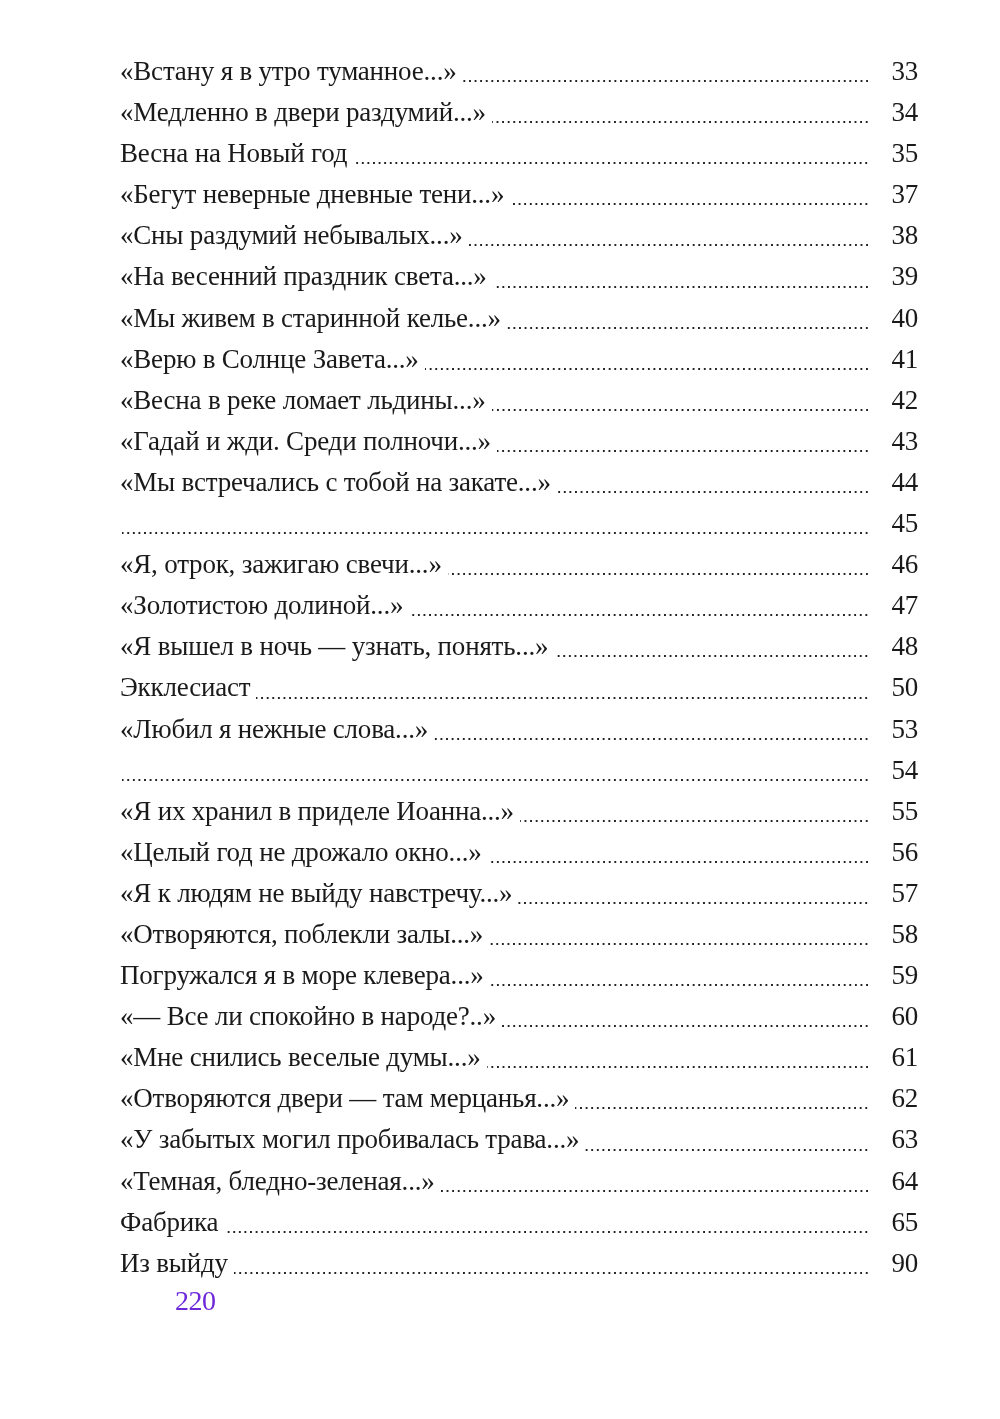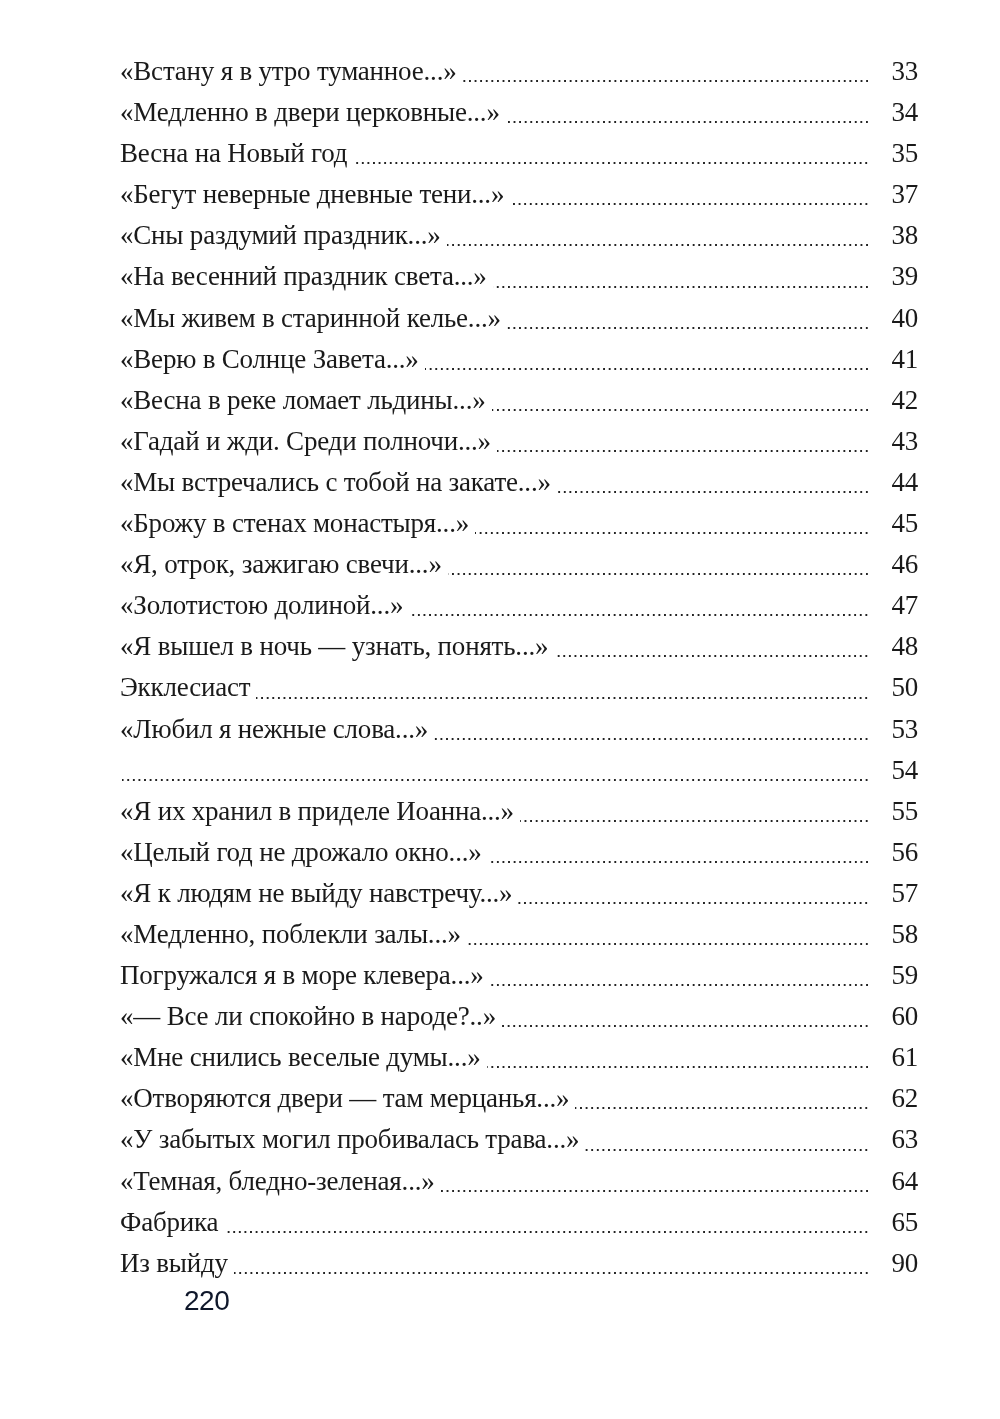--- a/index.html
+++ b/index.html
@@ -58,53 +58,52 @@
     .toc-page {
       flex: 0 0 auto;
       padding-left: 4px;
       text-align: right;
       margin-left: 16px;
     }
     .page-number {
       position: absolute;
       left: 175px;
       top: 1285px;
-      font-family: Liberation Sans, sans-serif;
+      font-family: Liberation Serif, serif;
       font-size: 28px;
-      color: #0f172a;
+      color: #6d28d9;
       letter-spacing: -0.5px;
-      margin-left: 9px;
     }
   </style>
 </head>
 <body>
 
 <ul class="toc">
   <li class="toc-row">
       <span class="toc-title">«Встану я в утро туманное...»</span>
       <span class="toc-leader"></span>
       <span class="toc-page">33</span>
     </li>
   <li class="toc-row">
-      <span class="toc-title">«Медленно в двери церковные...»</span>
+      <span class="toc-title">«Медленно в двери раздумий...»</span>
       <span class="toc-leader"></span>
       <span class="toc-page">34</span>
     </li>
   <li class="toc-row">
       <span class="toc-title">Весна на Новый год</span>
       <span class="toc-leader"></span>
       <span class="toc-page">35</span>
     </li>
   <li class="toc-row">
       <span class="toc-title">«Бегут неверные дневные тени...»</span>
       <span class="toc-leader"></span>
       <span class="toc-page">37</span>
     </li>
   <li class="toc-row">
-      <span class="toc-title">«Сны раздумий праздник...»</span>
+      <span class="toc-title">«Сны раздумий небывалых...»</span>
       <span class="toc-leader"></span>
       <span class="toc-page">38</span>
     </li>
   <li class="toc-row">
       <span class="toc-title">«На весенний праздник света...»</span>
       <span class="toc-leader"></span>
       <span class="toc-page">39</span>
     </li>
   <li class="toc-row">
       <span class="toc-title">«Мы живем в старинной келье...»</span>
@@ -125,21 +124,20 @@
       <span class="toc-title">«Гадай и жди. Среди полночи...»</span>
       <span class="toc-leader"></span>
       <span class="toc-page">43</span>
     </li>
   <li class="toc-row">
       <span class="toc-title">«Мы встречались с тобой на закате...»</span>
       <span class="toc-leader"></span>
       <span class="toc-page">44</span>
     </li>
   <li class="toc-row">
-      <span class="toc-title">«Брожу в стенах монастыря...»</span>
       <span class="toc-leader"></span>
       <span class="toc-page">45</span>
     </li>
   <li class="toc-row">
       <span class="toc-title">«Я, отрок, зажигаю свечи...»</span>
       <span class="toc-leader"></span>
       <span class="toc-page">46</span>
     </li>
   <li class="toc-row">
       <span class="toc-title">«Золотистою долиной...»</span>
@@ -174,21 +172,21 @@
       <span class="toc-title">«Целый год не дрожало окно...»</span>
       <span class="toc-leader"></span>
       <span class="toc-page">56</span>
     </li>
   <li class="toc-row">
       <span class="toc-title">«Я к людям не выйду навстречу...»</span>
       <span class="toc-leader"></span>
       <span class="toc-page">57</span>
     </li>
   <li class="toc-row">
-      <span class="toc-title">«Медленно, поблекли залы...»</span>
+      <span class="toc-title">«Отворяются, поблекли залы...»</span>
       <span class="toc-leader"></span>
       <span class="toc-page">58</span>
     </li>
   <li class="toc-row">
       <span class="toc-title">Погружался я в море клевера...»</span>
       <span class="toc-leader"></span>
       <span class="toc-page">59</span>
     </li>
   <li class="toc-row">
       <span class="toc-title">«—  Все ли спокойно в народе?..»</span>

